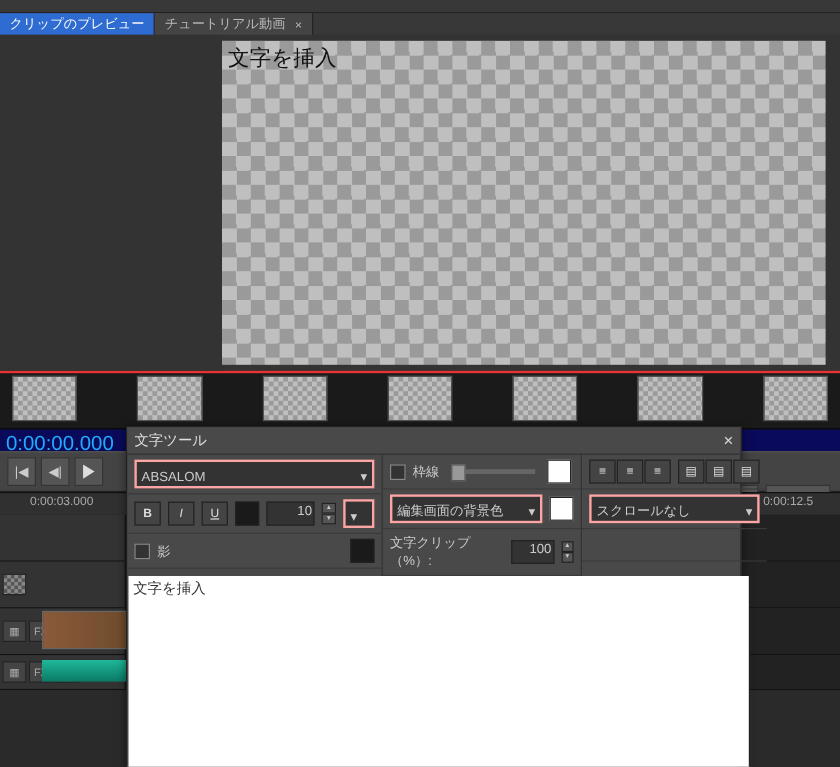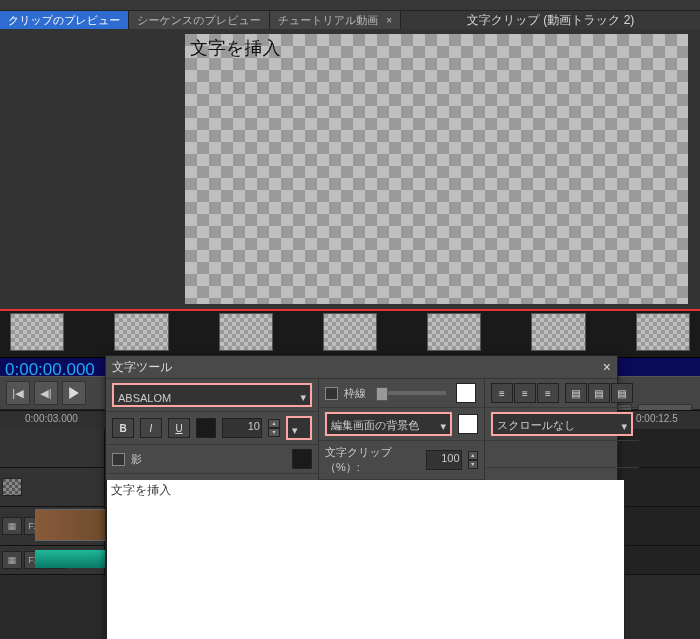--- a/index.html
+++ b/index.html
@@ -1,18 +1,18 @@
 <!DOCTYPE html>
 <html><head>
 <meta charset="utf-8">
 <style>
 body{margin:0;background:#2a2a2a;font-family:"MS Gothic",sans-serif;font-size:11px;color:#ccc;overflow:hidden;width:700px;height:639px;position:relative}
 .topmenu{height:10px;background:#383838;border-bottom:1px solid #222}
 .tabbar{height:18px;background:#383838;display:flex;align-items:center}
-.tab{padding:2px 8px;background:#444;color:#bbb;font-size:11px;border-right:1px solid #222;height:14px;display:flex;align-items:center}
+.tab{padding:2px 8px;background:#444;color:#bbb;font-size:11px;border-right:1px solid #222;height:14px;display:flex;align-items:flex-end}
 .tab.active{background:#2f6cd1;color:#fff}
 .tab .x{margin-left:8px;font-size:10px}
 .title{flex:1;text-align:center;color:#d8d8d8;font-size:12px}
 .preview-area{height:280px;background:#333;display:flex}
 .preview-left{width:185px;background:#333}
 .preview-canvas{flex:1;margin-top:5px;margin-right:12px}
 .checker{width:100%;height:270px;background-image:repeating-conic-gradient(#bfbfbf 0 25%,#9a9a9a 0 50%);background-size:24px 24px;position:relative}
 .overlay-text{position:absolute;top:2px;left:5px;color:#111;font-size:18px;font-weight:400}
 .thumbrow{height:42px;background:#1a1a1a;display:flex;gap:50px;padding:2px 10px;border-top:2px solid #e93333;border-bottom:1px solid #000}
 .thumb{width:55px;height:36px;background-image:repeating-conic-gradient(#bfbfbf 0 25%,#9a9a9a 0 50%);background-size:8px 8px;border:1px solid #555}
@@ -53,27 +53,23 @@
 </head>
 <body>
 
 <div class="topmenu"></div>
 
 <div class="tabbar">
   <div class="tab active">
       <span>クリップのプレビュー</span>
     </div>
   <div class="tab">
-      <span>シーケンスのプレビュー</span>
-    </div>
-  <div class="tab">
       <span>チュートリアル動画</span>
       <span class="x">×</span>
     </div>
-  <div class="title">文字クリップ (動画トラック 2)</div>
 </div>
 
 <div class="preview-area">
   <div class="preview-left"></div>
   <div class="preview-canvas">
     <div class="checker">
       <div class="overlay-text">文字を挿入</div>
     </div>
   </div>
 </div>

